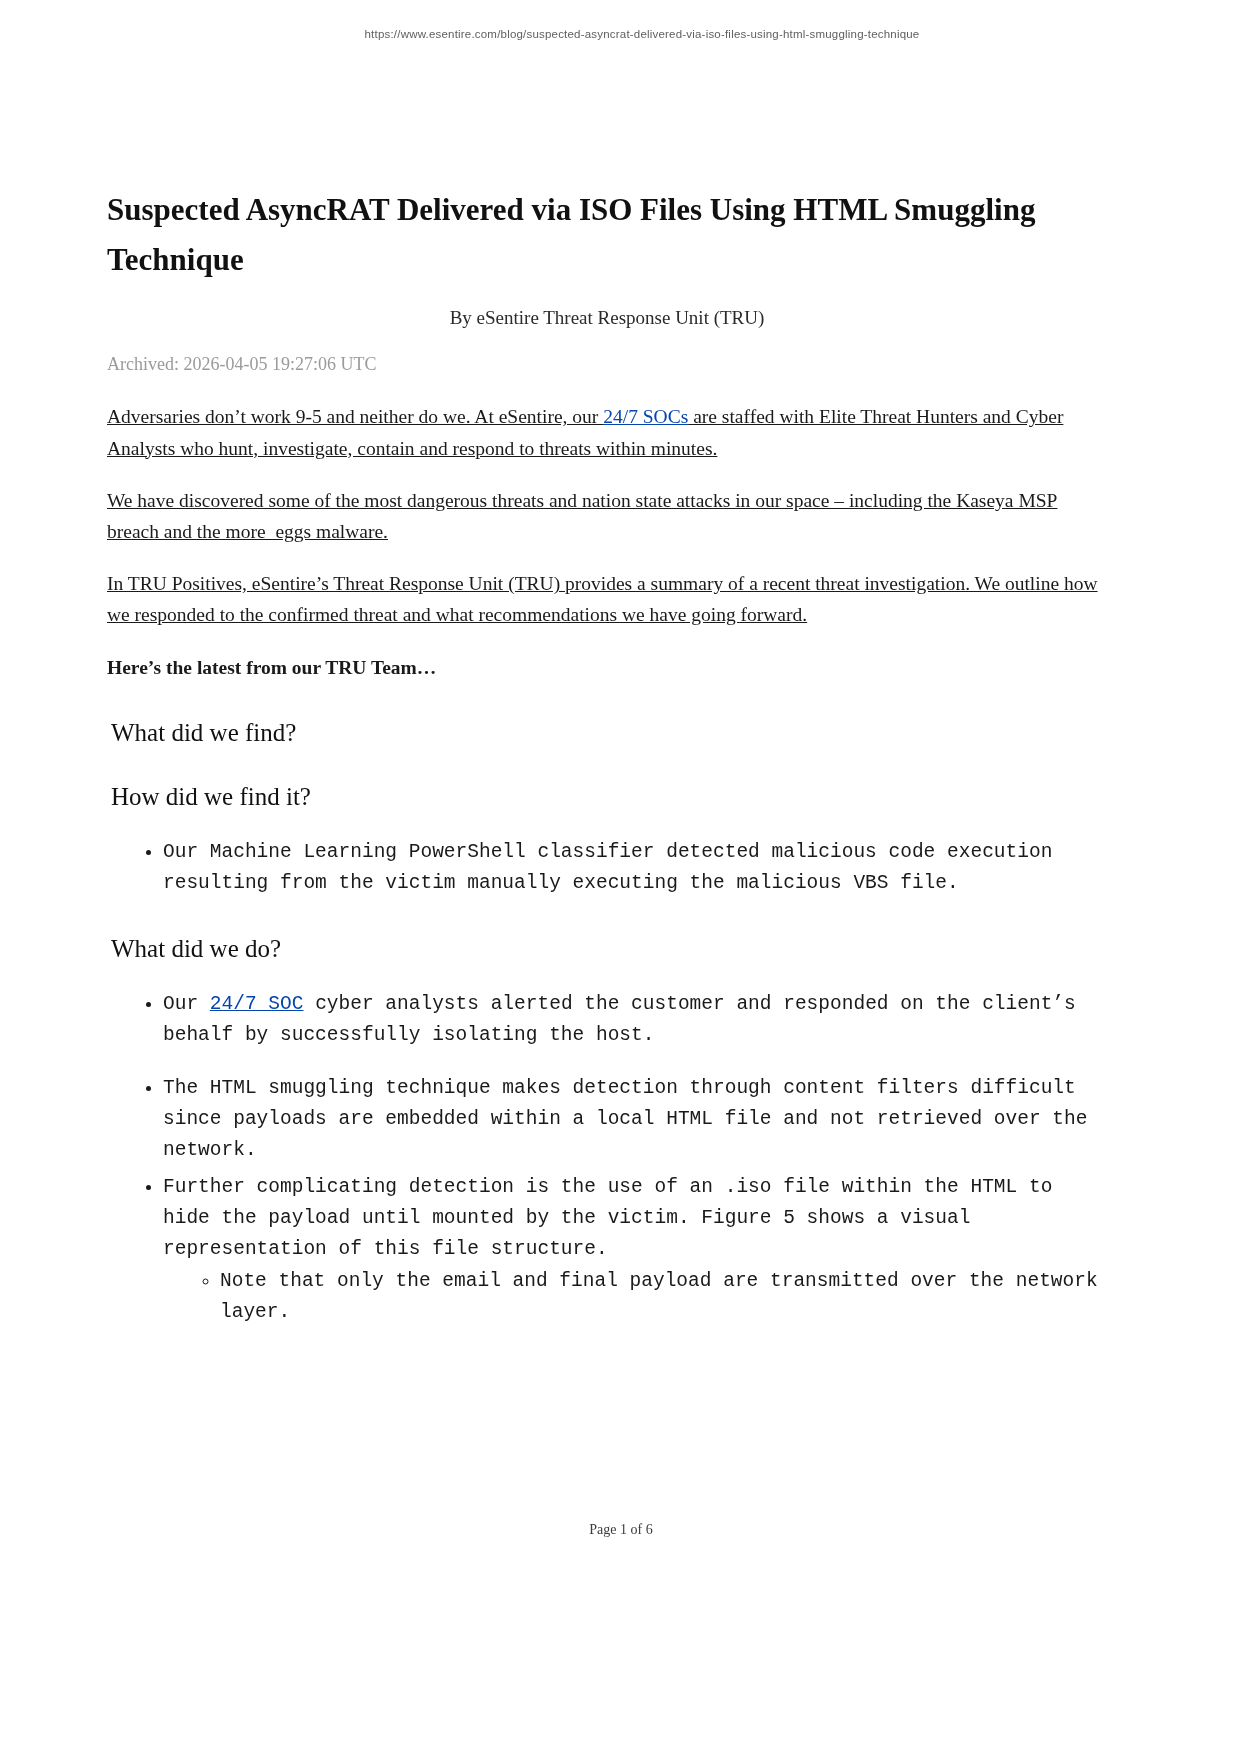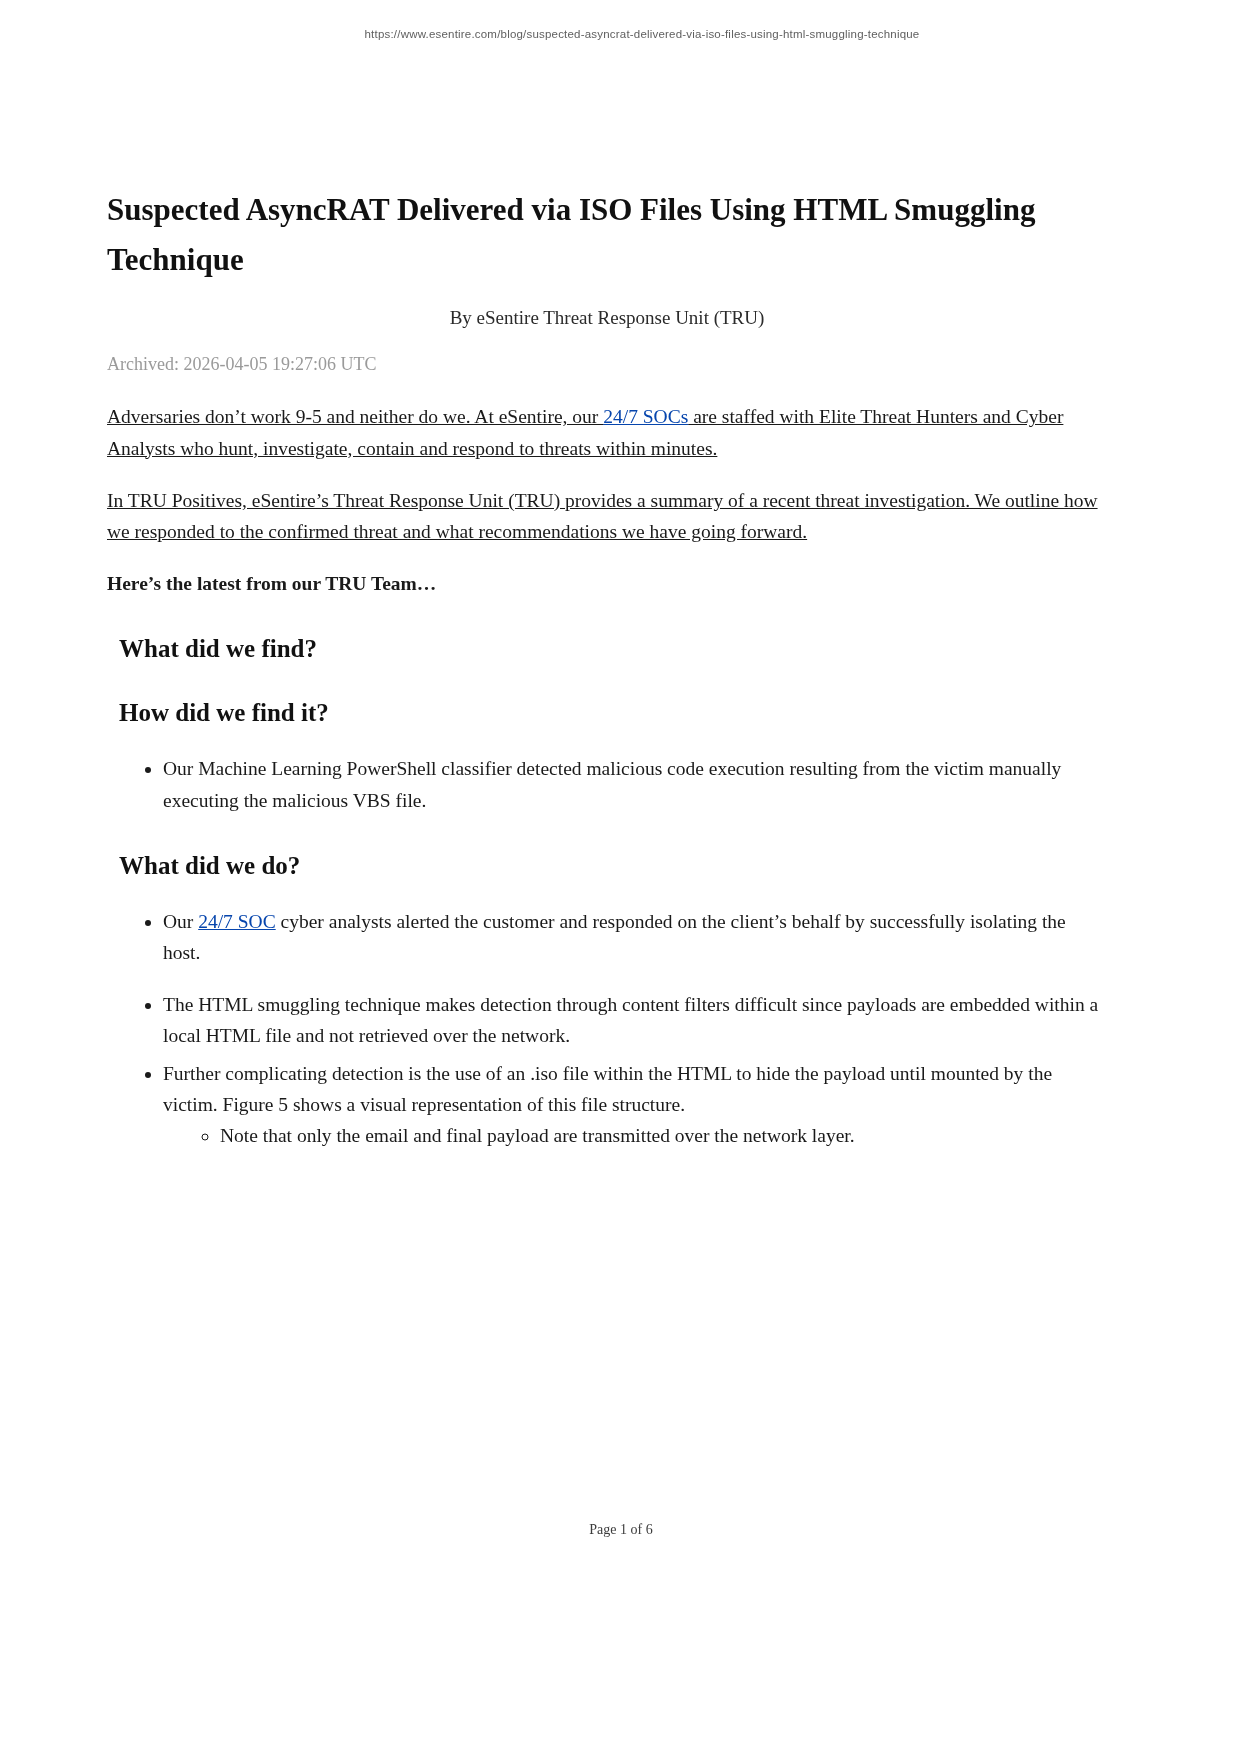--- a/index.html
+++ b/index.html
@@ -70,30 +70,30 @@
   }
   p.body { margin: 0 0 21px 0; text-decoration: underline; }
   p.bold-line {
     font-size: 19.5px;
     line-height: 1.6;
     font-weight: bold;
     margin: 2px 0 0 0;
   }
   h2 {
     font-size: 25px;
-    font-weight: bold;
+    font-weight: normal;
     color: #111111;
-    margin: 36px 0 26px 12px;
+    margin: 36px 0 26px 4px;
   }
   ul.bullets {
     list-style: disc;
     padding-left: 56px;
     margin: 0 0 21px 0;
   }
-  ul.bullets > li { margin: 0 0 6px 0; }
+  ul.bullets > li { margin: 0 0 6px 0; font-family: Liberation Mono, monospace; }
   ul.sub-bullets {
     list-style: circle;
     padding-left: 57px;
     margin: 0;
   }
   a.link {
     color: #0645ad;
     text-decoration: underline;
     cursor: pointer;
   }
@@ -109,20 +109,21 @@
     <div class="inner">
 
       <h1>Suspected AsyncRAT Delivered via ISO Files Using HTML Smuggling Technique</h1>
 
       <p class="byline">By eSentire Threat Response Unit (TRU)</p>
 
       <p class="archived">Archived: 2026-04-05 19:27:06 UTC</p>
 
       <p class="body"><span>Adversaries don’t work 9-5 and neither do we. At eSentire, our </span><a class="link" href="#">24/7 SOCs</a><span> are staffed with Elite Threat Hunters and Cyber Analysts who hunt, investigate, contain and respond to threats within minutes.</span></p>
 
+      <p class="body">We have discovered some of the most dangerous threats and nation state attacks in our space – including the Kaseya MSP breach and the more_eggs malware.</p>
 
 
       <p class="body">In TRU Positives, eSentire’s Threat Response Unit (TRU) provides a summary of a recent threat investigation. We outline how we responded to the confirmed threat and what recommendations we have going forward.</p>
 
       <p class="bold-line">Here’s the latest from our TRU Team…</p>
 
       <h2>What did we find?</h2>
 
       <h2>How did we find it?</h2>
 

